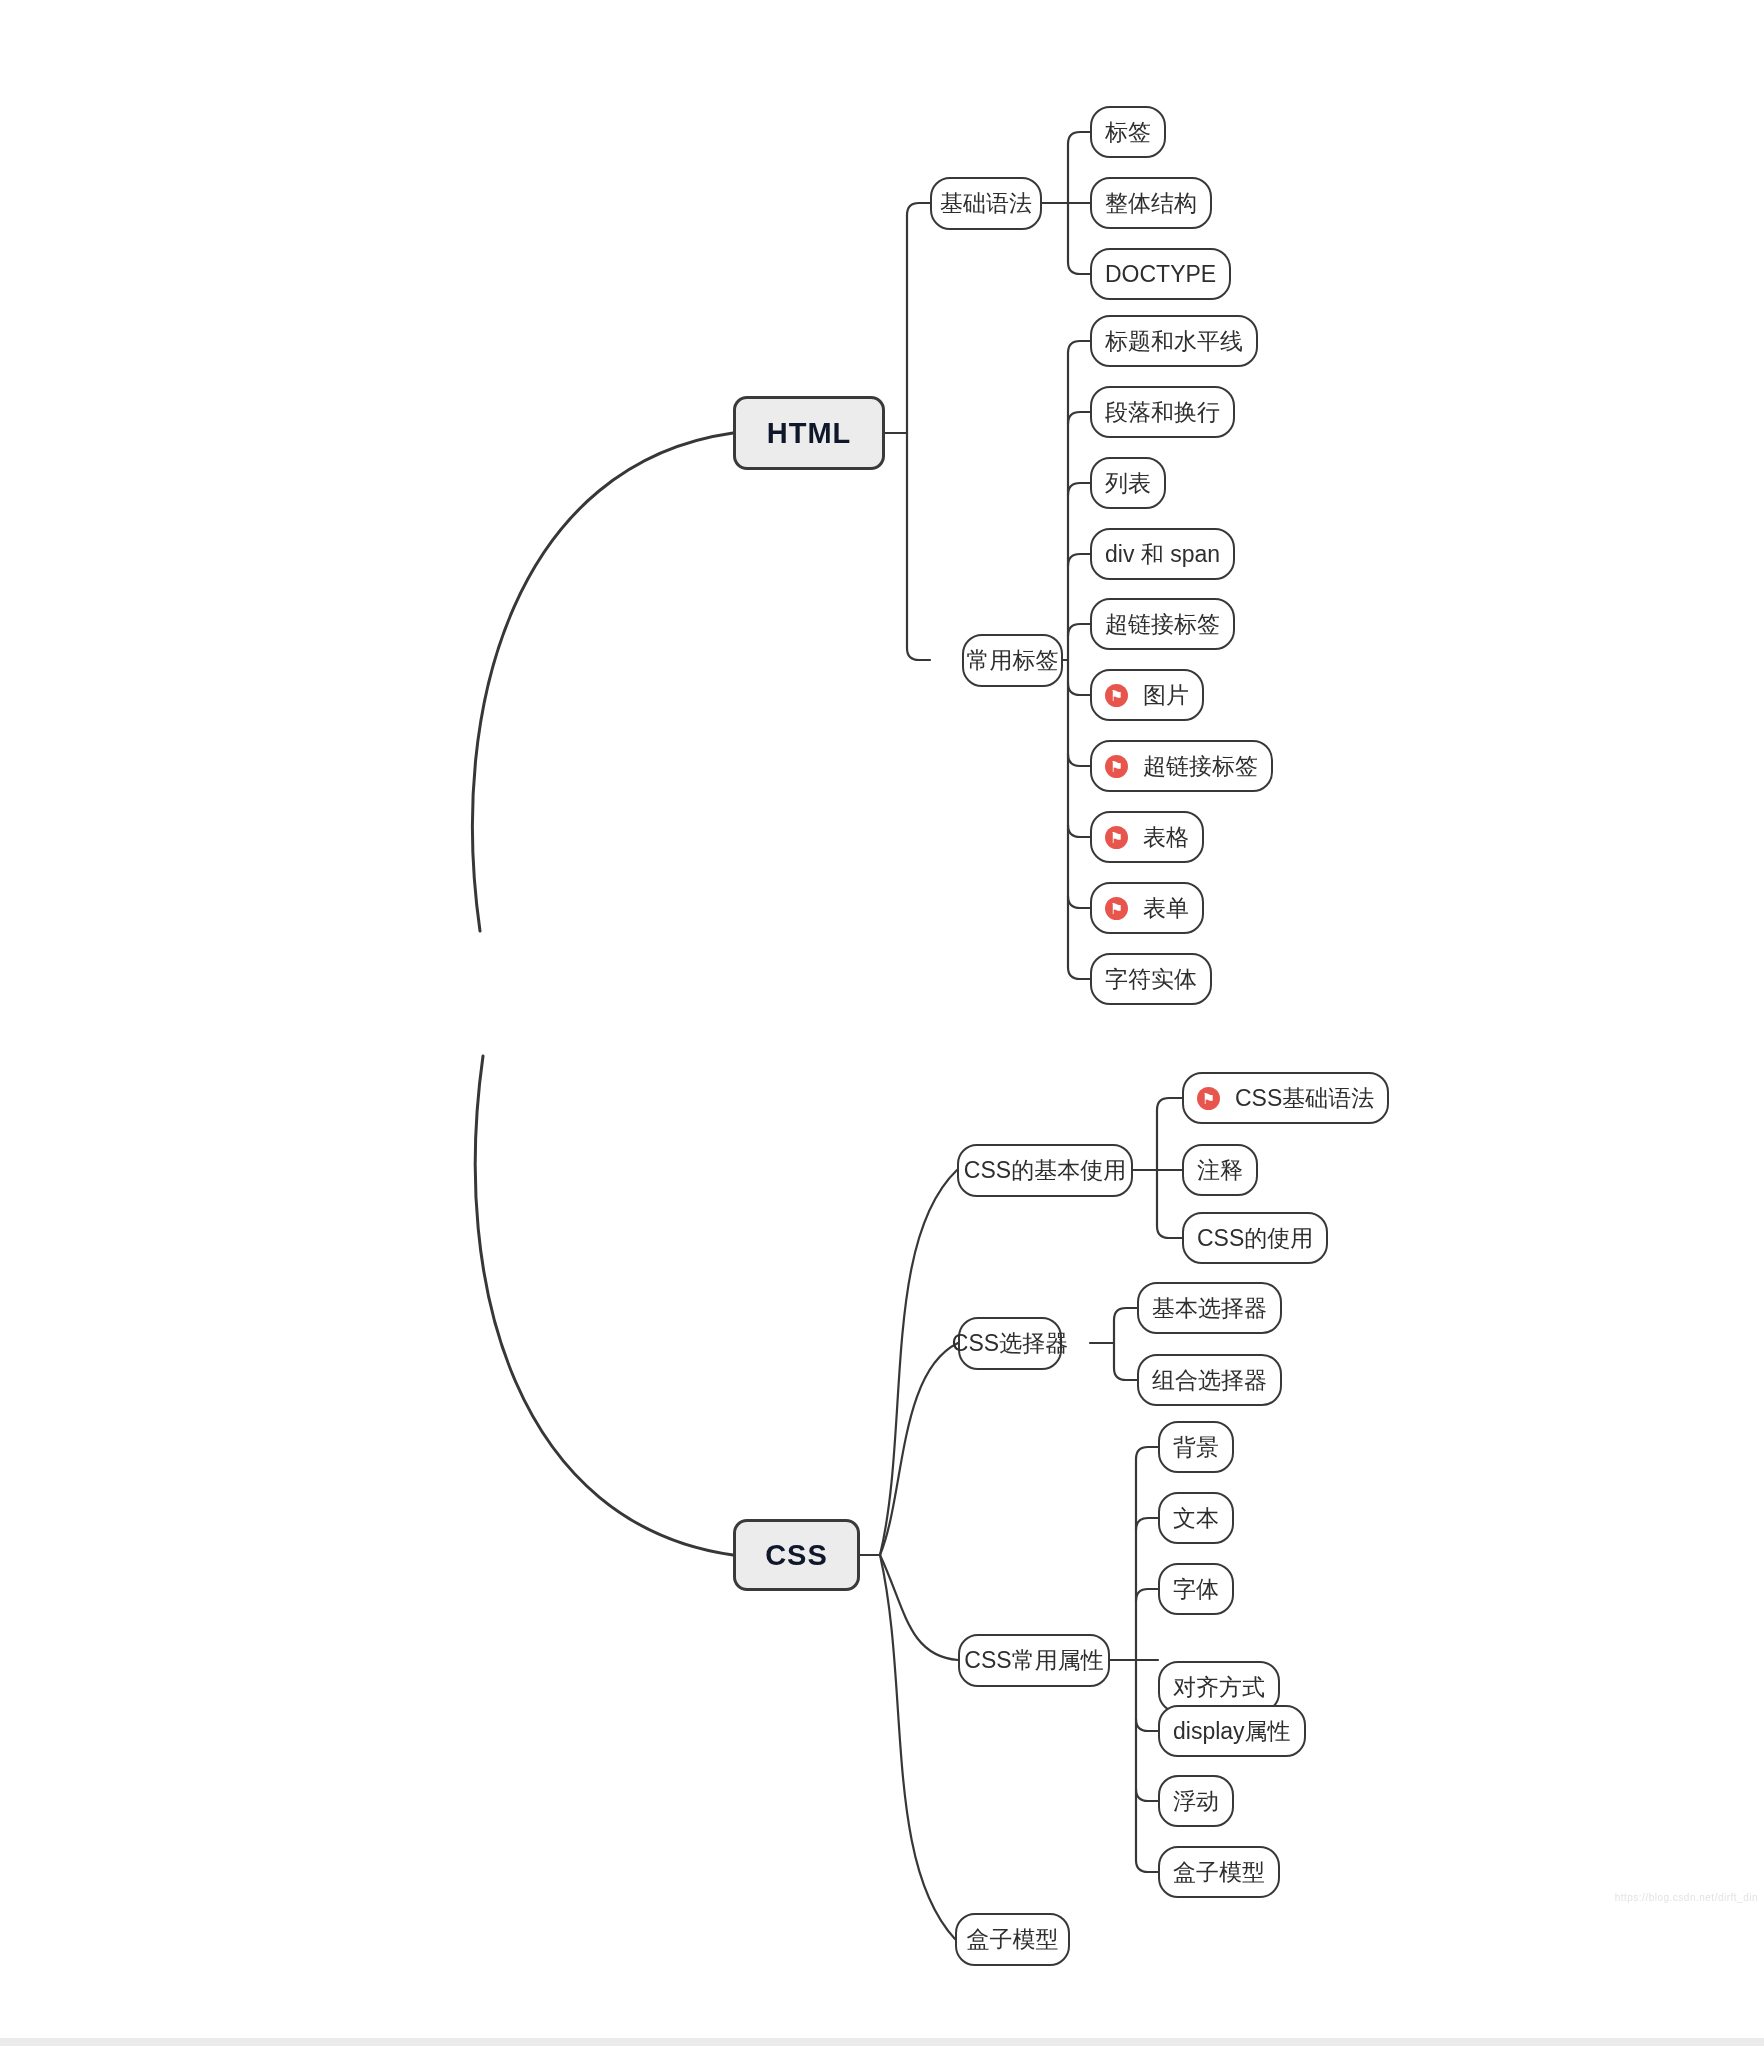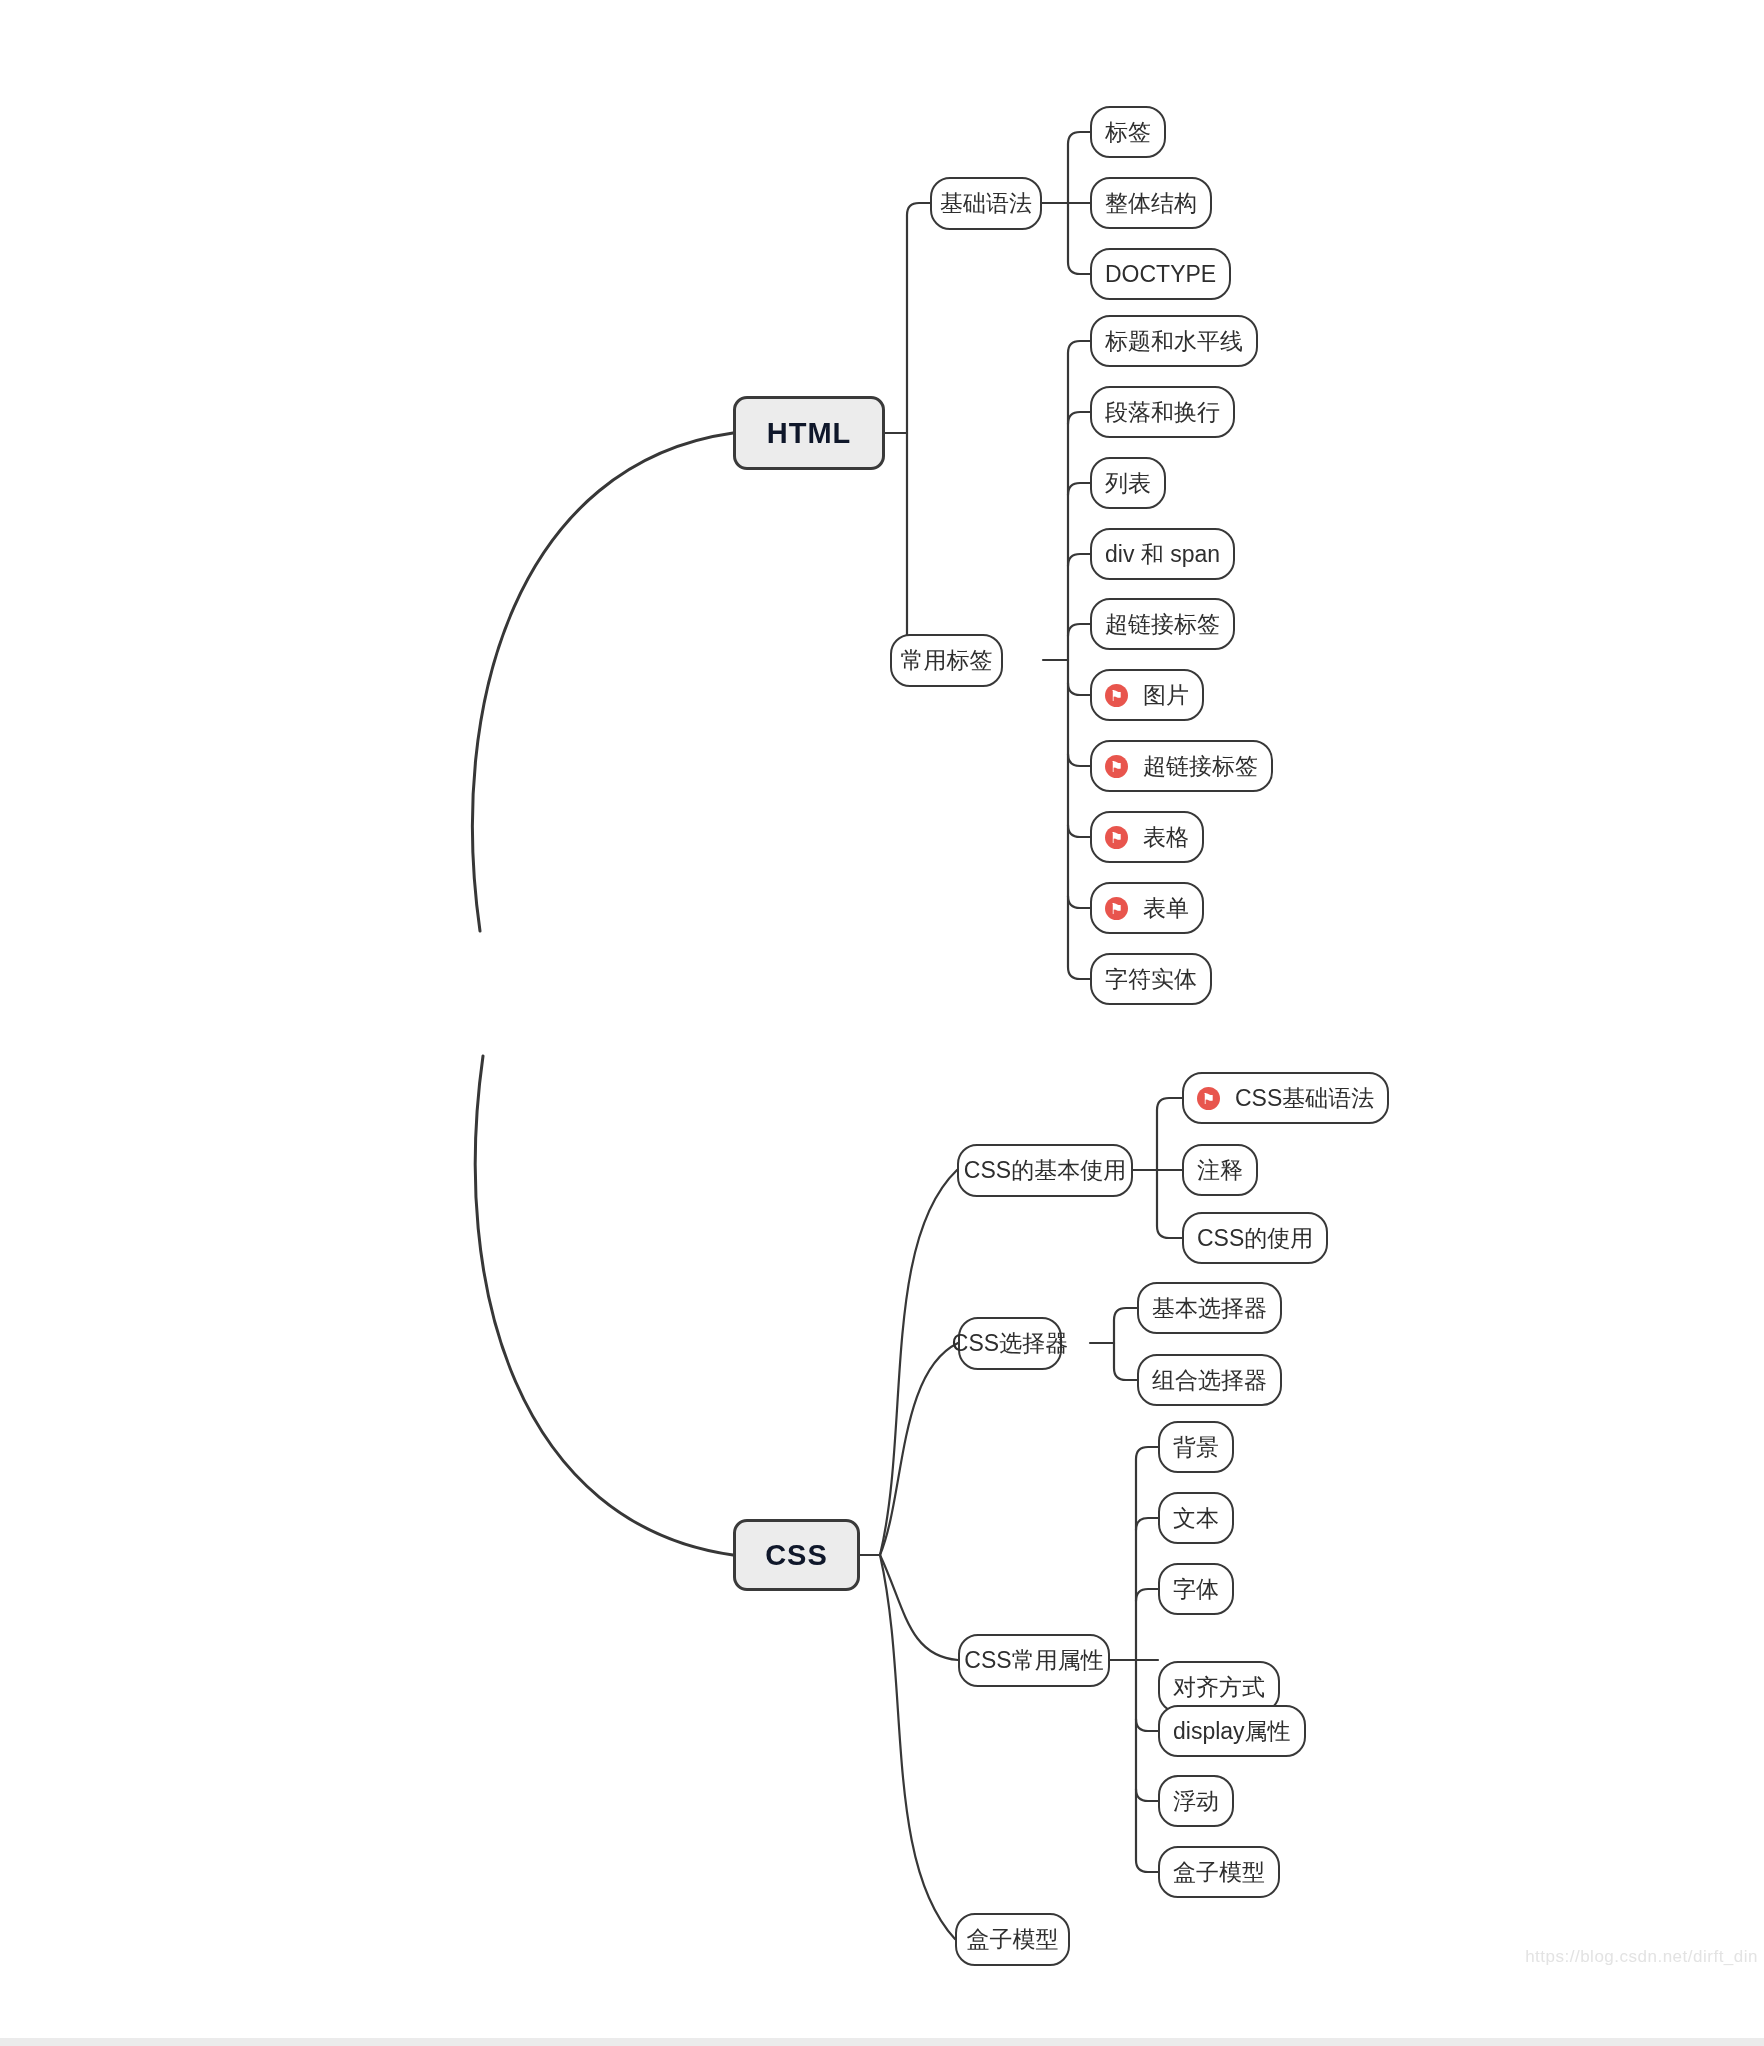--- a/index.html
+++ b/index.html
@@ -24,21 +24,21 @@
   .node.root{
     border:3.5px solid #101010;border-radius:14px;font-size:42px;color:#131313;
     justify-content:center;font-weight:400;letter-spacing:1px;
   }
   .flag{
     width:23px;height:23px;border-radius:50%;background:var(--flag_icon,#e8554d);
     color:#fff;display:flex;align-items:center;justify-content:center;
     font-size:15px;line-height:1;flex:none;
   }
   .watermark{
-    position:absolute;right:6px;top:1947px;font-size:17px;color:#e3e3e3;letter-spacing:.5px;
+    position:absolute;right:6px;top:1892px;font-size:10px;color:#e3e3e3;letter-spacing:.5px;
   }
   .bottom-strip{position:absolute;left:0;bottom:0;width:100%;height:8px;background:#ebebeb;}
 </style>
 </head>
 <body>
 
 <div class="canvas">
 
   <svg class="connectors" viewBox="0 0 1764 2046" xmlns="http://www.w3.org/2000/svg">
 
@@ -96,21 +96,21 @@
   <div class="node" style="left:1090px;top:106px;">
     <span>标签</span>
   </div>
   <div class="node" style="left:1090px;top:177px;">
     <span>整体结构</span>
   </div>
   <div class="node" style="left:1090px;top:248px;">
     <span>DOCTYPE</span>
   </div>
 
-  <div class="node branch" style="left:890px;top:634px;width:113px;">
+  <div class="node branch" style="left:962px;top:634px;width:101px;">
     <span>常用标签</span>
   </div>
   <div class="node" style="left:1090px;top:315px;">
     <span>标题和水平线</span>
   </div>
   <div class="node" style="left:1090px;top:386px;">
     <span>段落和换行</span>
   </div>
   <div class="node" style="left:1090px;top:457px;">
     <span>列表</span>

